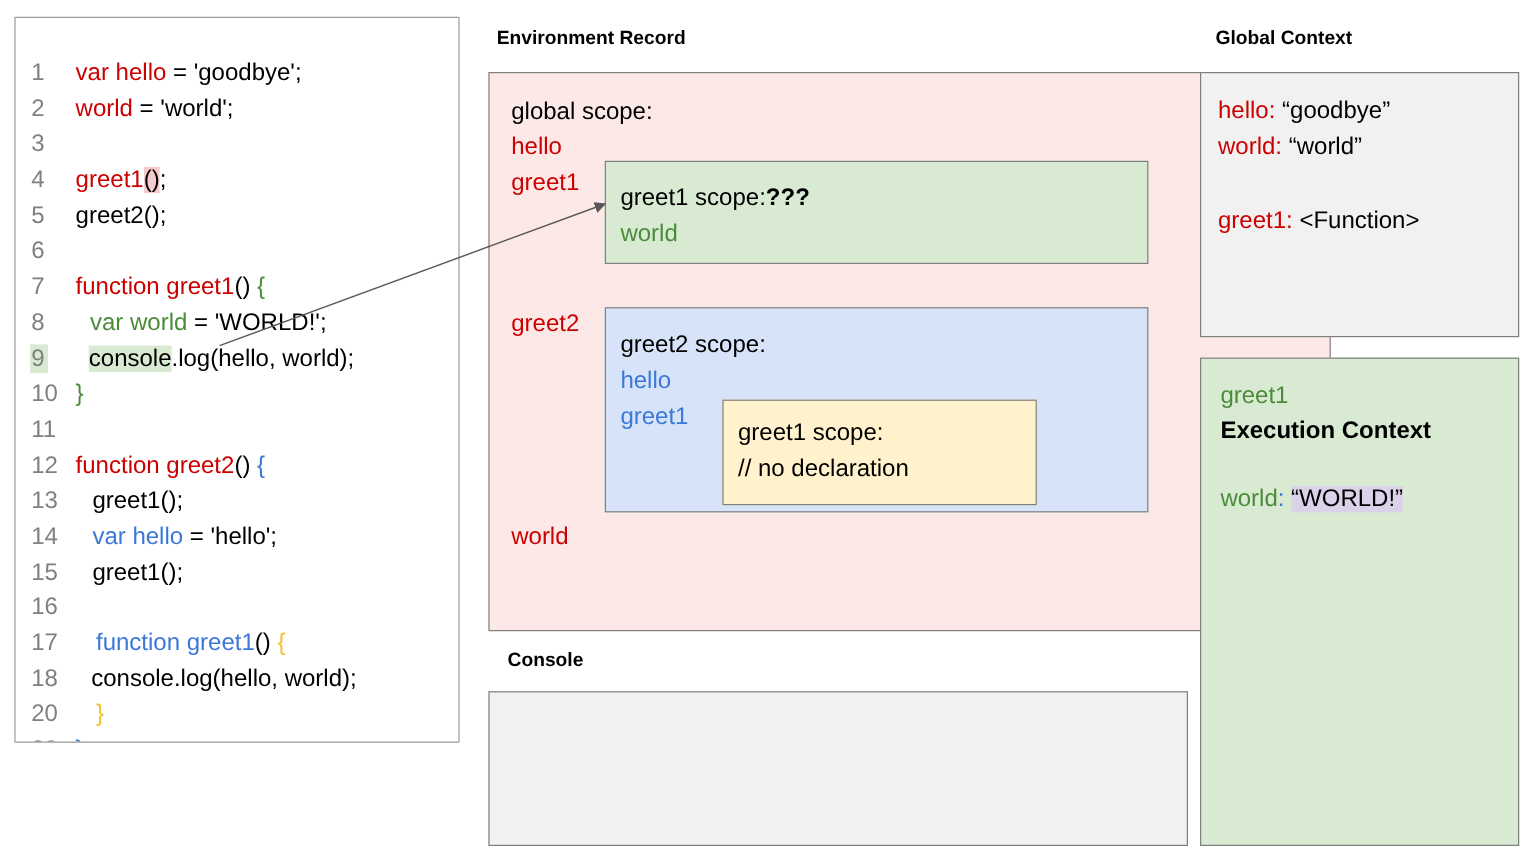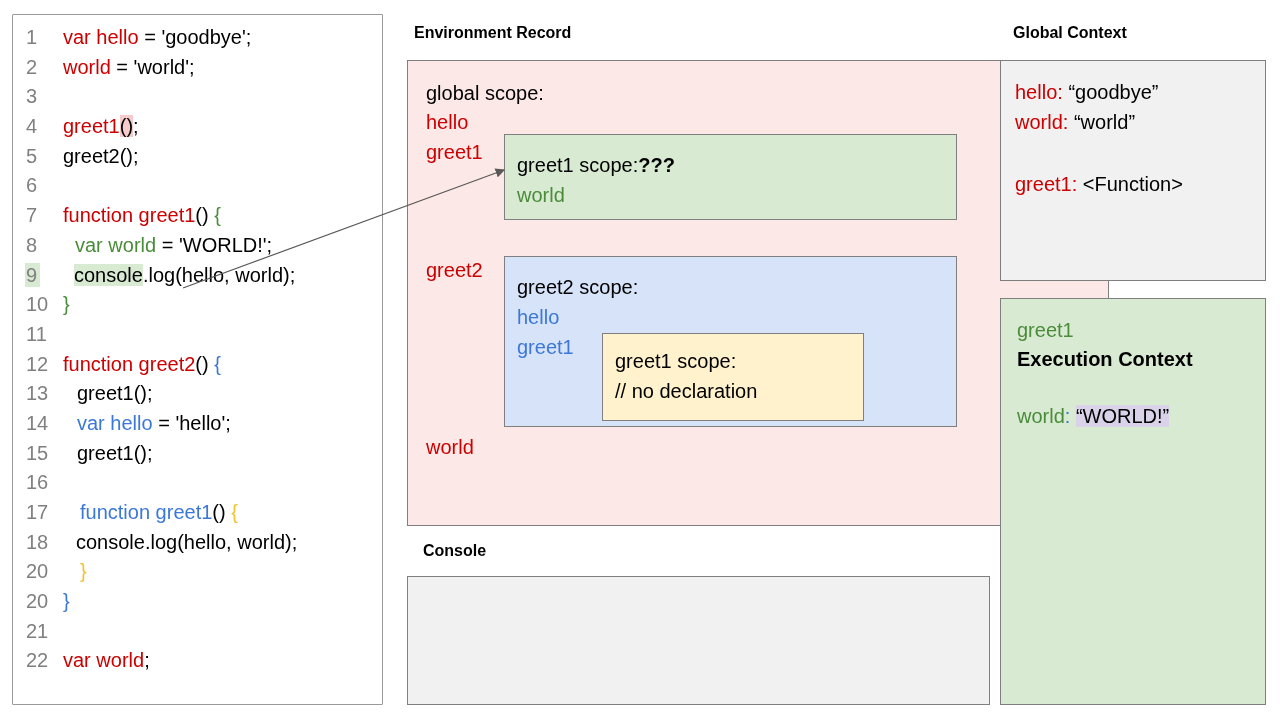--- a/index.html
+++ b/index.html
@@ -2,23 +2,23 @@
 <html><head>
 <meta charset="utf-8">
 <style>
   * { margin: 0; padding: 0; box-sizing: border-box; }
   html, body { background: #ffffff; }
   body { font-family: "Liberation Sans", "DejaVu Sans", sans-serif; color: #000; }
   .stage { position: relative; width: 1280px; height: 712px; background: #fff; overflow: hidden; }
 
   
   .code-panel {
-    position: absolute; left: 12px; top: 14px; width: 371px; height: 691px;
+    position: absolute; left: 12px; top: 14px; width: 371px; height: 605px;
     background: #fff; border: 1px solid #9a9a9a; border-radius: 1px;
-    padding-top: 8px; overflow: hidden;
+    padding-top: 32px; overflow: hidden;
   }
   .cl { height: 29.7px; line-height: 29.7px; font-size: 20px; white-space: pre; padding-left: 12px; }
   .ln { display: inline-block; width: 38px; color: #808080; }
   .ln .num { padding: 1px 3px 1px 1px; }
   .ln.hl .num { background: #d9ead3; }
   .ct { }
   .k { color: #000000; }
   .red { color: #cc0000; }
   .green { color: #4a8c3a; }
   .blue { color: #3c78d8; }

